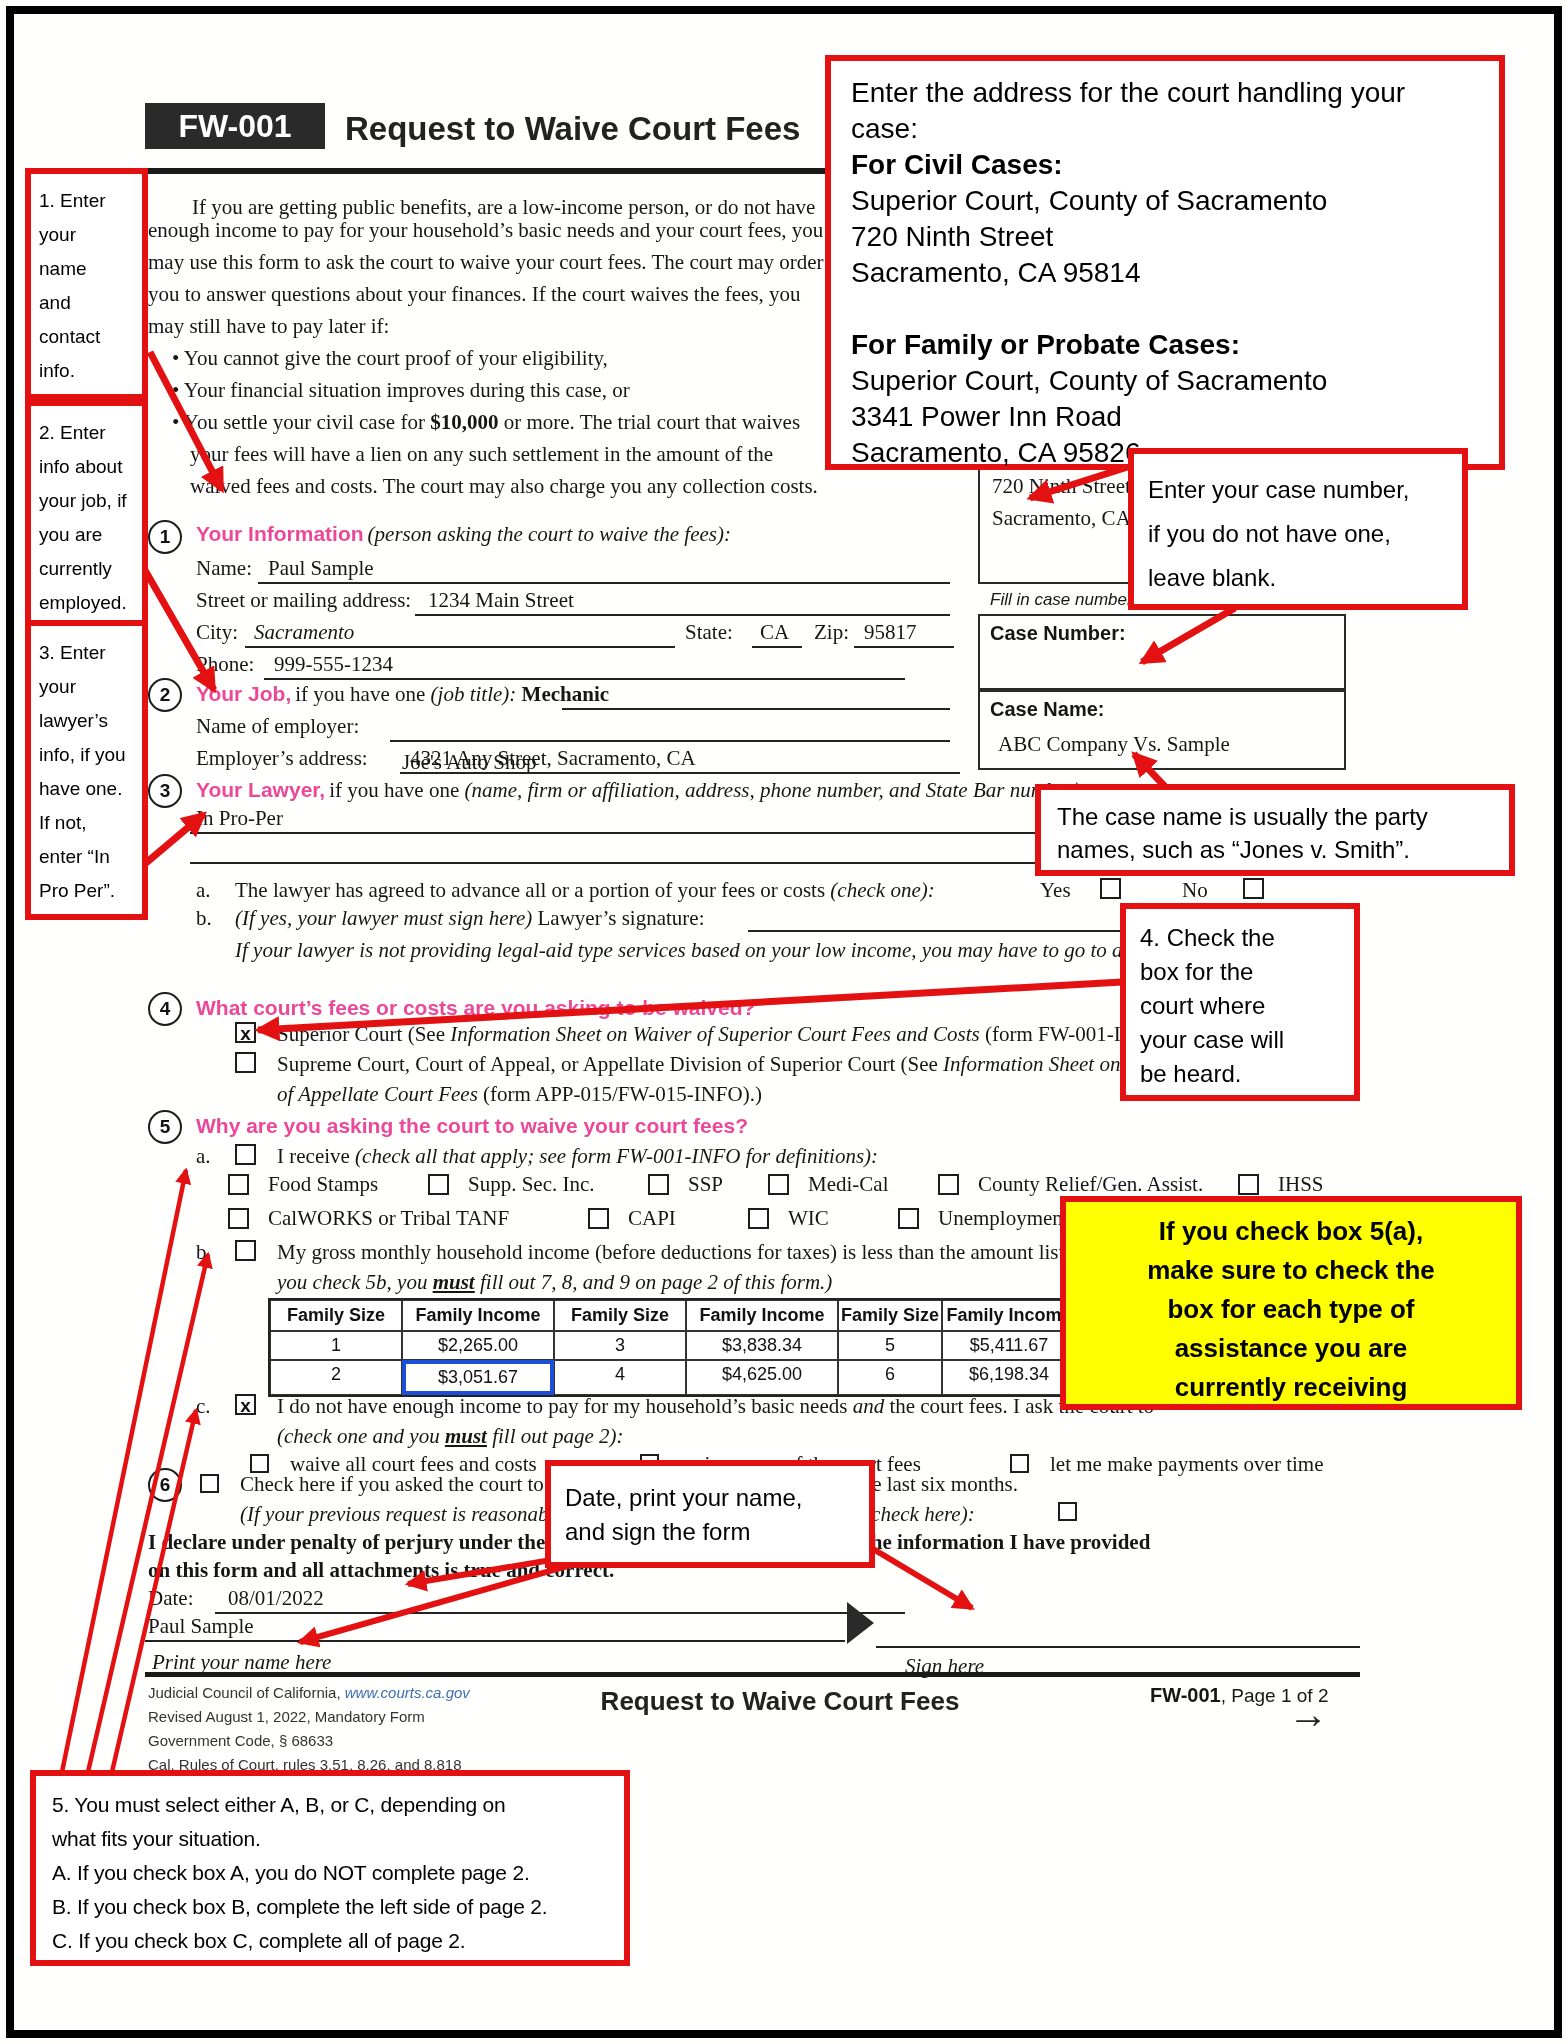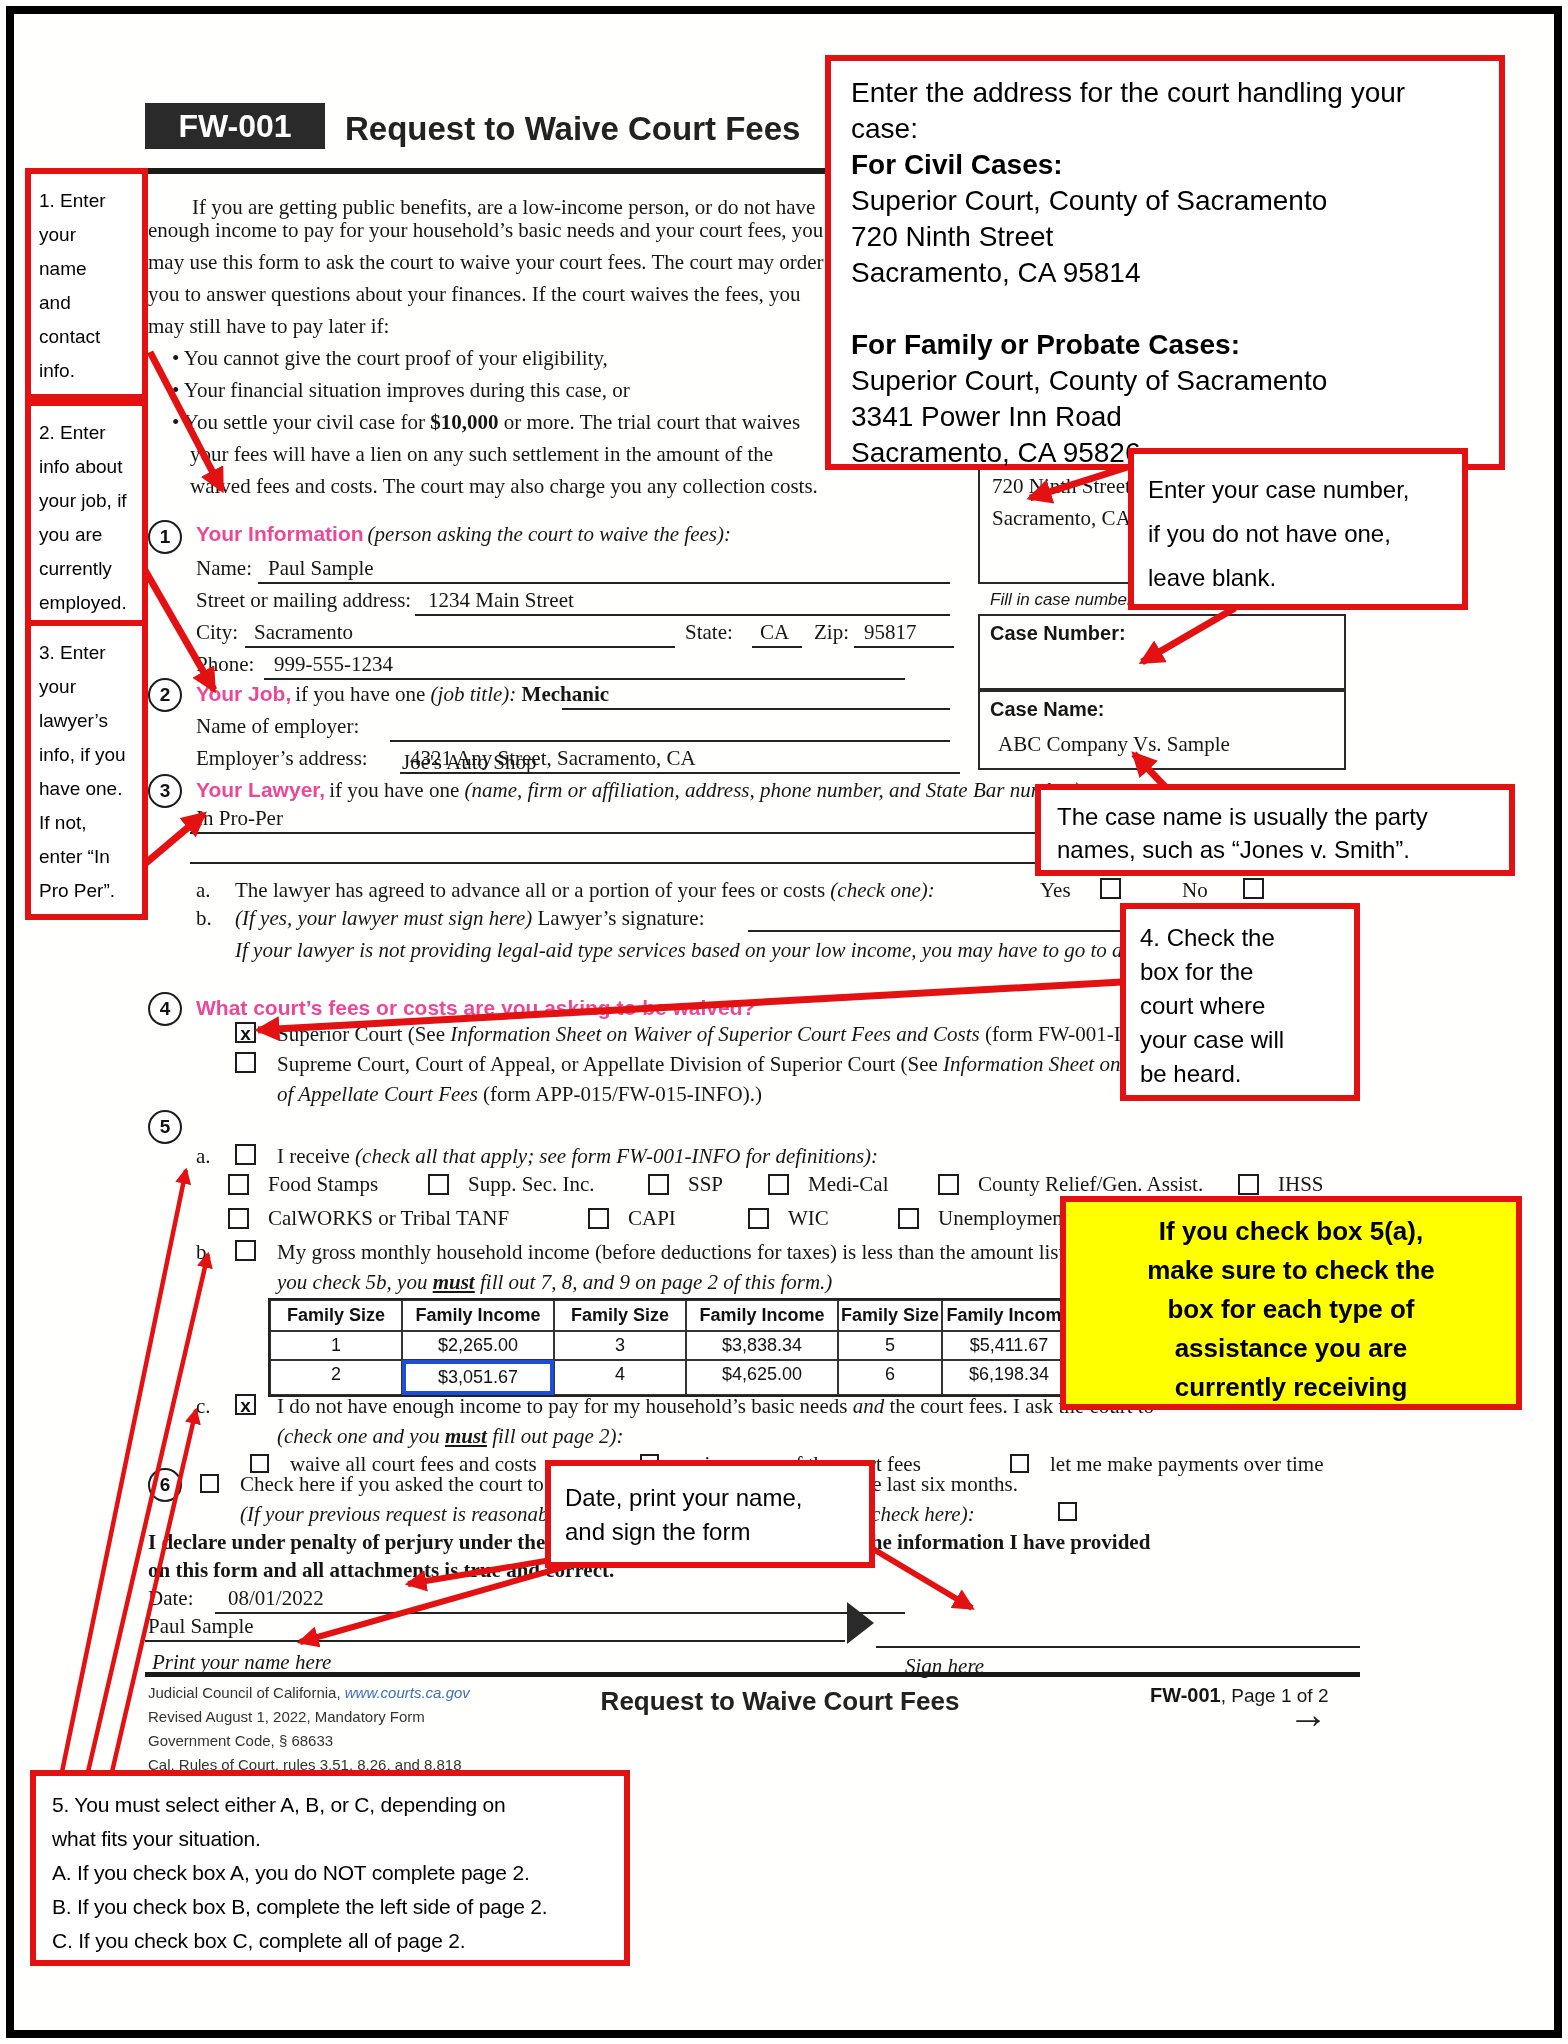--- a/index.html
+++ b/index.html
@@ -58,21 +58,21 @@
   <div class="abs" style="left:196px;top:522px;">
     <span class="h">Your Information</span> <span class="ser i">(person asking the court to waive the fees):</span>
   </div>
   <div class="abs ser" style="left:196px;top:556px;">Name:</div>
   <div class="abs ser" style="left:268px;top:556px;">Paul Sample</div>
   <div class="uline" style="left:258px;top:582px;width:692px;"></div>
   <div class="abs ser" style="left:196px;top:588px;">Street or mailing address:</div>
   <div class="abs ser" style="left:428px;top:588px;">1234 Main Street</div>
   <div class="uline" style="left:415px;top:614px;width:535px;"></div>
   <div class="abs ser" style="left:196px;top:620px;">City:</div>
-  <div class="abs ser" style="left:254px;top:620px;">Sacramento</div>
+  <div class="abs ser" style="left:254px;top:620px;font-style:italic;">Sacramento</div>
   <div class="uline" style="left:245px;top:646px;width:430px;"></div>
   <div class="abs ser" style="left:685px;top:620px;">State:</div>
   <div class="abs ser" style="left:760px;top:620px;">CA</div>
   <div class="uline" style="left:752px;top:646px;width:50px;"></div>
   <div class="abs ser" style="left:814px;top:620px;">Zip:</div>
   <div class="abs ser" style="left:864px;top:620px;">95817</div>
   <div class="uline" style="left:854px;top:646px;width:100px;"></div>
   <div class="abs ser" style="left:196px;top:652px;">Phone:</div>
   <div class="abs ser" style="left:274px;top:652px;">999-555-1234</div>
   <div class="uline" style="left:264px;top:678px;width:641px;"></div>
@@ -119,20 +119,21 @@
   </div>
   <div class="cb" style="left:235px;top:1052px;"></div>
   <div class="abs" style="left:277px;top:1052px;">
     <span class="ser">Supreme Court, Court of Appeal, or Appellate Division of Superior Court (See </span><span class="ser i">Information Sheet on Waiver</span>
   </div>
   <div class="abs" style="left:277px;top:1082px;">
     <span class="ser i">of Appellate Court Fees</span><span class="ser"> (form APP-015/FW-015-INFO).)</span>
   </div>
 
   <div class="circle" style="left:148px;top:1110px;">5</div>
+  <div class="abs h" style="left:196px;top:1114px;">Why are you asking the court to waive your court fees?</div>
   <div class="abs ser" style="left:196px;top:1144px;">a.</div>
   <div class="cb" style="left:235px;top:1144px;"></div>
   <div class="abs" style="left:277px;top:1144px;">
     <span class="ser">I receive </span><span class="ser i">(check all that apply; see form FW-001-INFO for definitions):</span>
   </div>
 
   <div class="cb" style="left:228px;top:1174px;"></div>
   <div class="abs ser" style="left:268px;top:1172px;">Food Stamps</div>
   <div class="cb" style="left:428px;top:1174px;"></div>
   <div class="abs ser" style="left:468px;top:1172px;">Supp. Sec. Inc.</div>

